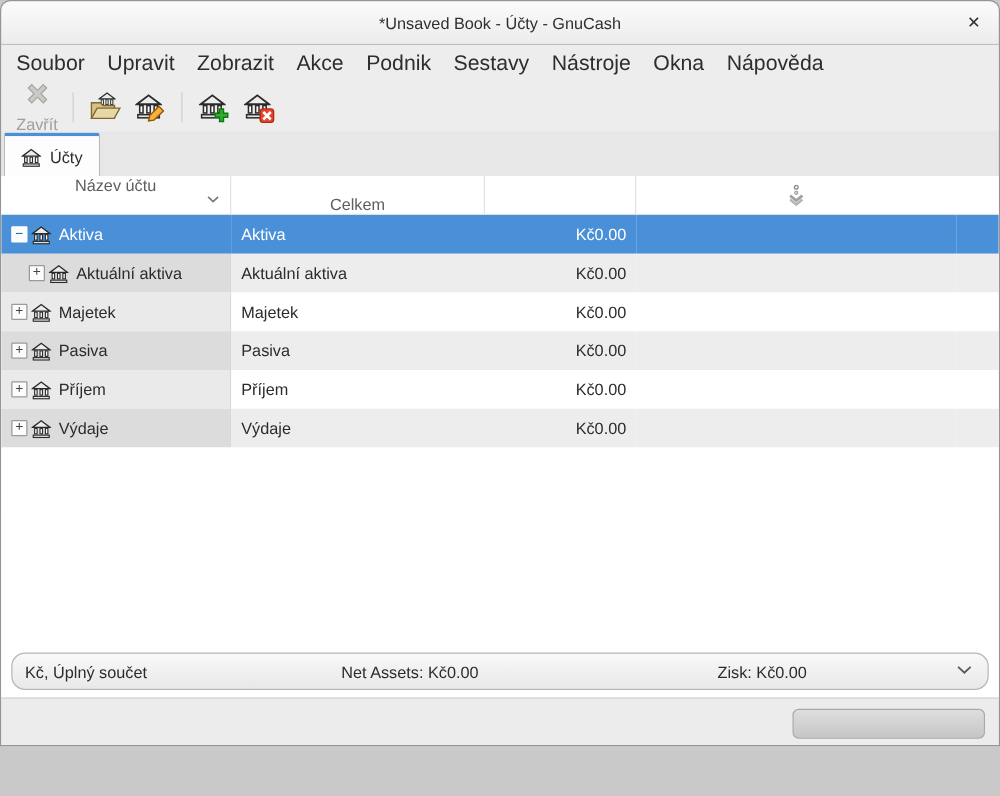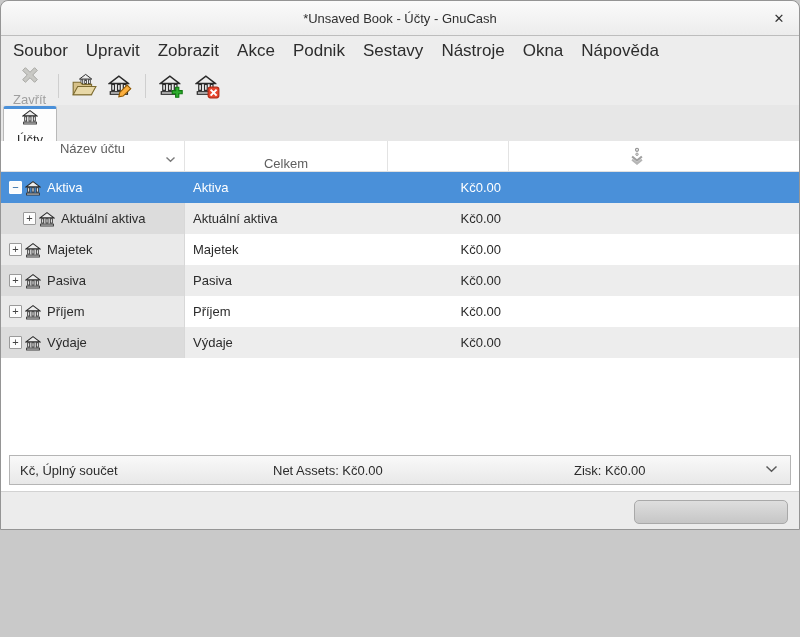--- a/index.html
+++ b/index.html
@@ -1,37 +1,37 @@
 <!DOCTYPE html>
 <html><head>
 <meta charset="utf-8">
 <style>
   html,body{margin:0;padding:0;background:#c9c9c9;font-family:"Liberation Sans","DejaVu Sans",sans-serif;}
-  .window{width:800px;height:530px;box-sizing:border-box;position:relative;background:#ededed;
+  .window{width:800px;height:597px;box-sizing:border-box;position:relative;background:#ededed;
           border:1px solid #959595;border-radius:8px 8px 0 0;overflow:hidden;}
   
   .titlebar{height:34px;background:linear-gradient(#fbfbfb,#ececec);border-bottom:1px solid #bdbdbd;
             display:flex;align-items:center;justify-content:center;position:relative;
             font-size:13px;color:#2f2f2f;border-radius:8px 8px 0 0;}
   .close-btn{position:absolute;right:11px;top:8px;width:18px;height:18px;display:flex;align-items:center;
              justify-content:center;color:#333;font-size:13px;cursor:default;}
   
   .menubar{height:30px;display:flex;align-items:center;padding:0 3px;background:#ededed;font-size:17px;color:#2d2d2d;}
   .menu-item{padding:5px 9px;}
   
   .toolbar{height:39px;display:flex;align-items:center;padding:0 7px;background:#ededed;}
   .tool-btn{display:flex;align-items:center;gap:6px;padding:3px 5px;font-size:13px;color:#2d2d2d;}
   .tool-btn.labeled{font-weight:bold;}
   .tool-btn.disabled{color:#9f9f9f;font-weight:normal;flex-direction:column;}
   .tool-sep{width:1px;height:24px;background:#cfcfcf;margin:0 7px;}
   
   .tabstrip{height:37px;background:#e7e7e7;display:flex;align-items:stretch;border-bottom:1px solid #d9d9d9;}
   .tab{margin-left:2px;margin-top:1px;display:flex;align-items:center;gap:7px;padding:0 13px;
        background:#fdfdfd;border:1px solid #b9b9b9;border-bottom:none;border-top:3px solid #4a90d9;
-       border-radius:3px 3px 0 0;font-size:13px;color:#2d2d2d;flex-direction:column;}
+       border-radius:3px 3px 0 0;font-size:13px;color:#2d2d2d;}
   
   .content{position:absolute;top:140px;bottom:37px;left:0;right:0;background:#fff;display:flex;flex-direction:column;}
   .grid-row{display:grid;grid-template-columns:184px 203px 121px 1fr 34px;}
   .thead{height:30px;background:#fff;border-bottom:1px solid #e0e0e0;color:#5e5e5e;font-size:13px;}
   .th{display:flex;align-items:center;padding:0 8px;border-right:1px solid #e3e3e3;flex-direction:column;}
   .th.right{justify-content:flex-end;}
   .th.center{justify-content:center;}
   .th:last-child{border-right:none;}
   .th-sort{margin-left:auto;}
   .row{height:31px;font-size:13px;color:#2b2b2b;}
@@ -45,21 +45,21 @@
   .row.sel .cell,.row.sel .name-cell{background:#4a90d9;color:#fff;border-right-color:#4a90d9;}
   .indent-1{width:14px;flex:none;}
   .expander{width:13px;height:13px;flex:none;box-sizing:border-box;border:1px solid #9a9a9a;background:#fcfcfc;
             display:flex;align-items:center;justify-content:center;font-size:11px;line-height:11px;color:#444;
             margin:0 3px 0 4px;border-radius:1px;}
   .row.sel .expander{border-color:#fff;color:#1a5d9e;}
   .bank-sm{width:16px;height:16px;flex:none;margin-right:6px;}
   .table-fill{flex:1;background:#fff;}
   
   .summary-wrap{padding:5px 8px 7px 8px;background:#fff;}
-  .summarybar{position:relative;height:30px;box-sizing:border-box;border:1px solid #b5b5b5;border-radius:0;
+  .summarybar{position:relative;height:30px;box-sizing:border-box;border:1px solid #b5b5b5;border-radius:11px;
               background:linear-gradient(#f9f9f9,#e8e8e8);font-size:13px;color:#2c2c2c;margin-top:26px;}
   .summarybar .s-left{position:absolute;left:10px;top:7px;}
   .summarybar .s-net{position:absolute;left:263px;top:7px;}
   .summarybar .s-profit{position:absolute;left:564px;top:7px;}
   .summarybar .s-chevron{position:absolute;right:12px;top:9px;}
   
   .statusbar{position:absolute;left:0;right:0;bottom:0;height:37px;background:#ececec;border-top:1px solid #d2d2d2;}
   .progress-trough{position:absolute;left:633px;top:8px;width:154px;height:24px;box-sizing:border-box;
                    border:1px solid #a9a9a9;border-radius:5px;background:linear-gradient(#dedede,#c6c6c6);}
   svg{display:block;}

